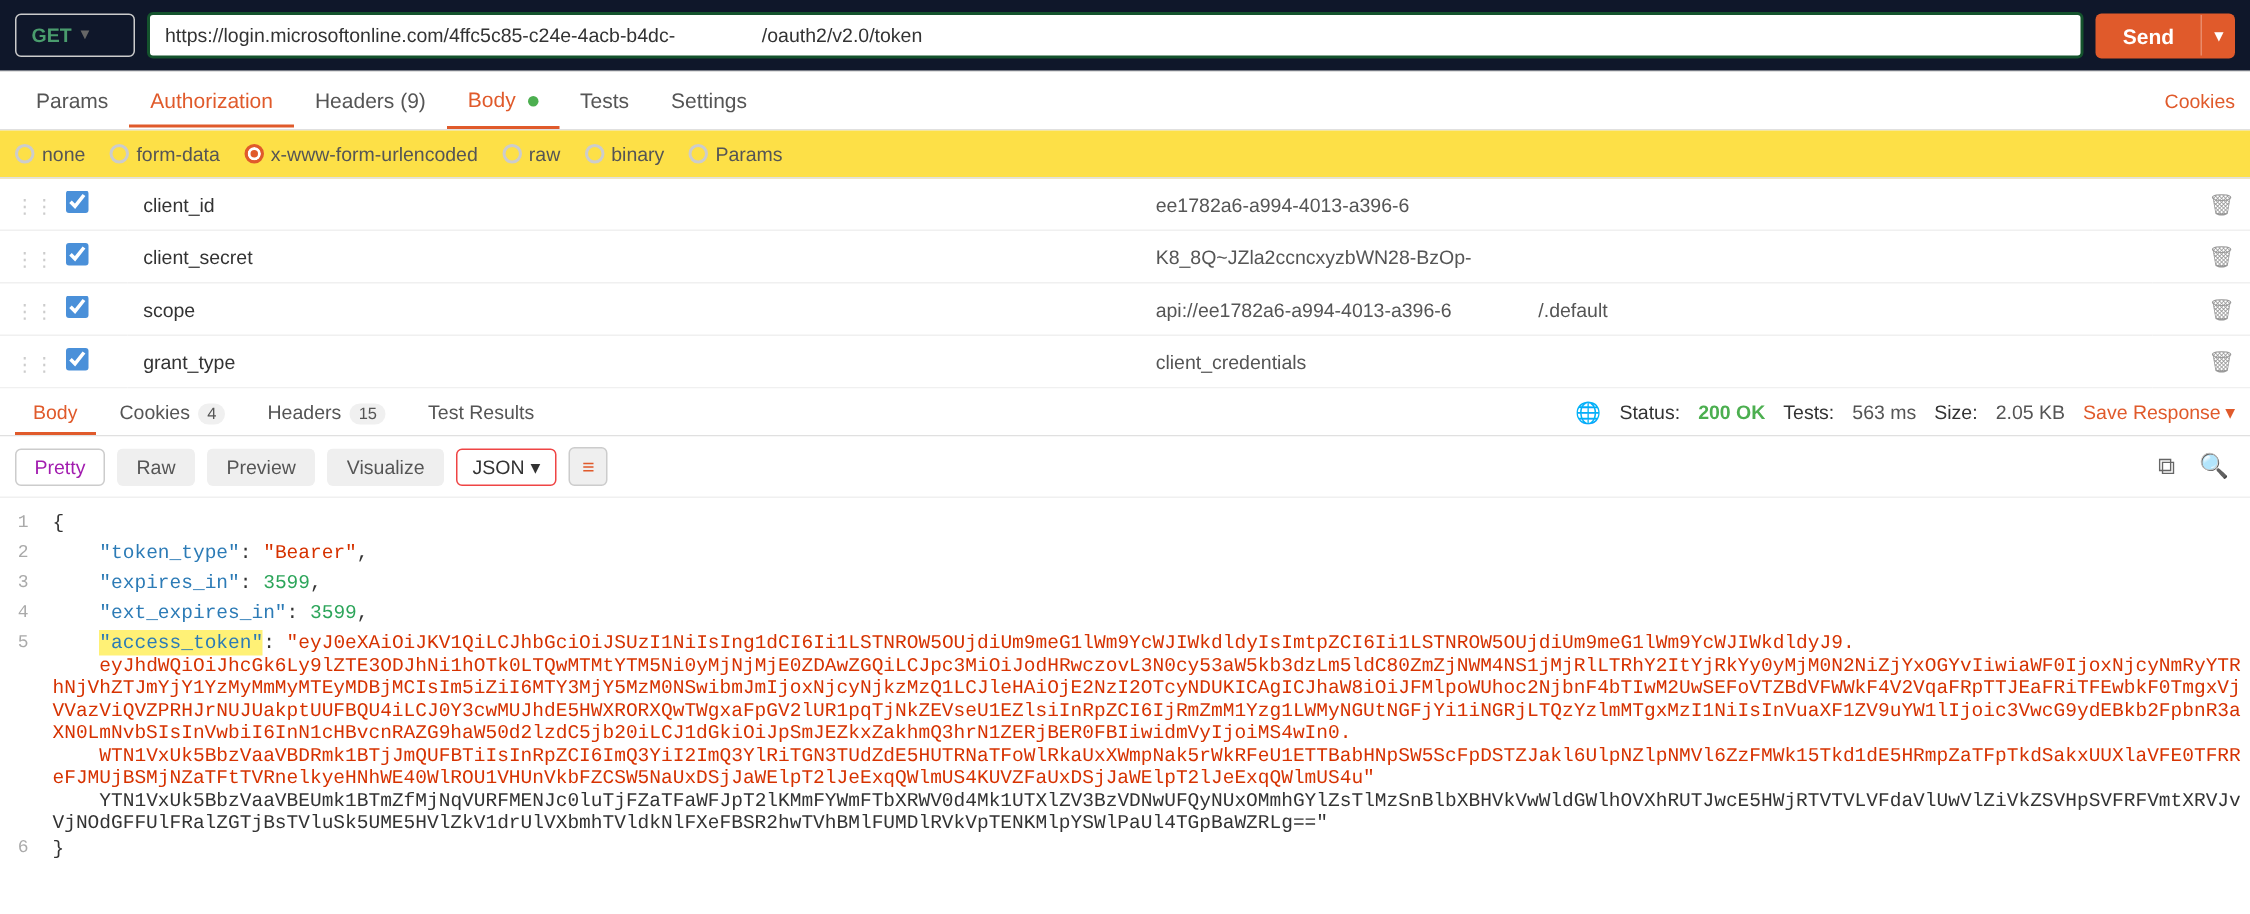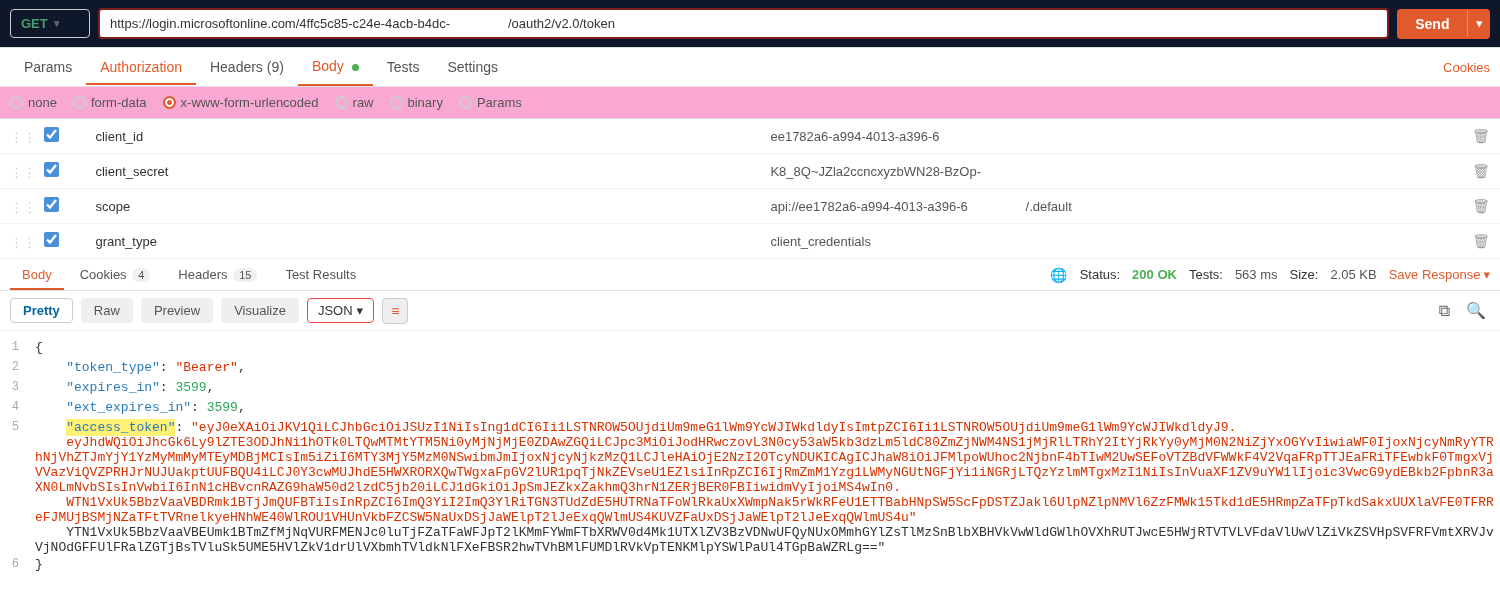--- a/index.html
+++ b/index.html
@@ -7,21 +7,21 @@
 
     
     .url-bar {
       display: flex; align-items: center; padding: 8px 10px; background: #0f172a; border-bottom: 1px solid #e0e0e0; gap: 8px;
     }
     .method-select {
       display: flex; align-items: center; gap: 4px; padding: 6px 10px; border: 1px solid #ccc; border-radius: 4px; font-size: 13px; font-weight: 600; color: #4a9c6d; cursor: pointer; min-width: 80px;
     }
     .method-select .chevron { font-size: 10px; color: #666; }
     .url-input {
-      flex: 1; padding: 6px 10px; border: 2px solid #7f1d1d; border-radius: 4px; font-size: 13px; color: #333; outline: none;
+      flex: 1; padding: 6px 10px; border: 2px solid #14532d; border-radius: 4px; font-size: 13px; color: #333; outline: none;
     }
     .send-btn {
       display: flex; align-items: center; gap: 0; background: #e05a2b; color: #fff; border: none; border-radius: 4px; font-size: 14px; font-weight: 600; cursor: pointer; overflow: hidden;
     }
     .send-btn-main { padding: 7px 18px; }
     .send-btn-arrow { padding: 7px 8px; border-left: 1px solid rgba(255,255,255,0.3); font-size: 11px; }
 
     
     .tabs-row {
       display: flex; align-items: center; padding: 0 10px; border-bottom: 1px solid #e0e0e0; background: #fff;
@@ -29,21 +29,21 @@
     .tab {
       padding: 10px 14px; font-size: 14px; color: #555; cursor: pointer; position: relative; white-space: nowrap;
     }
     .tab.active { color: #e05a2b; }
     .tab.active::after { content: ''; position: absolute; bottom: 0; left: 0; right: 0; height: 2px; background: #e05a2b; }
     .tab .dot { display: inline-block; width: 7px; height: 7px; border-radius: 50%; background: #4caf50; margin-left: 4px; vertical-align: middle; }
     .tabs-row .cookies-link { margin-left: auto; color: #e05a2b; font-size: 13px; font-weight: 500; cursor: pointer; }
 
     
     .body-type-row {
-      display: flex; align-items: center; padding: 8px 10px; gap: 16px; border-bottom: 1px solid #e0e0e0; background: #f9a8d4;
+      display: flex; align-items: center; padding: 8px 10px; gap: 16px; border-bottom: 1px solid #e0e0e0; background: #fde047;
     }
     .radio-option { display: flex; align-items: center; gap: 5px; font-size: 13px; color: #555; cursor: pointer; }
     .radio-circle { width: 13px; height: 13px; border-radius: 50%; border: 2px solid #ccc; display: inline-block; }
     .radio-circle.selected { border-color: #e05a2b; background: #e05a2b; box-shadow: inset 0 0 0 2px #fff; }
 
     
     .form-table { width: 100%; border-collapse: collapse; }
     .form-table td { padding: 8px 10px; border-bottom: 1px solid #f0f0f0; font-size: 13px; vertical-align: middle; }
     .form-table .check-col { width: 30px; }
     .form-table .key-col { width: 45%; }
@@ -65,21 +65,21 @@
     .status-info { margin-left: auto; display: flex; align-items: center; gap: 12px; font-size: 13px; }
     .status-ok { color: #4caf50; font-weight: 600; }
     .time-info { color: #555; }
     .save-resp-btn { color: #e05a2b; font-weight: 500; cursor: pointer; display: flex; align-items: center; gap: 3px; }
 
     
     .json-toolbar {
       display: flex; align-items: center; padding: 6px 10px; border-bottom: 1px solid #f0f0f0; gap: 8px; background: #fff;
     }
     .view-btn { padding: 4px 12px; font-size: 13px; border-radius: 4px; cursor: pointer; border: 1px solid transparent; color: #555; }
-    .view-btn.active { background: #fff; border-color: #ccc; color: #0369a1; font-weight: 700; }
+    .view-btn.active { background: #fff; border-color: #ccc; color: #a21caf; font-weight: 400; }
     .json-format-select { display: flex; align-items: center; gap: 4px; padding: 4px 10px; border: 1px solid #ef4444; border-radius: 4px; font-size: 13px; cursor: pointer; }
     .filter-icon-btn { padding: 4px 8px; border: 1px solid #ccc; border-radius: 4px; color: #e05a2b; cursor: pointer; font-size: 14px; }
     .json-actions { margin-left: auto; display: flex; gap: 8px; }
     .icon-btn { background: none; border: none; cursor: pointer; color: #666; font-size: 16px; padding: 4px; }
 
     
     .json-content {
       padding: 8px 0; font-family: 'Courier New', Courier, monospace; font-size: 13px; overflow-y: auto; background: #fff; height: 280px; overflow-x: auto;
     }
     .json-line { display: flex; align-items: flex-start; min-height: 20px; padding: 1px 0; }

